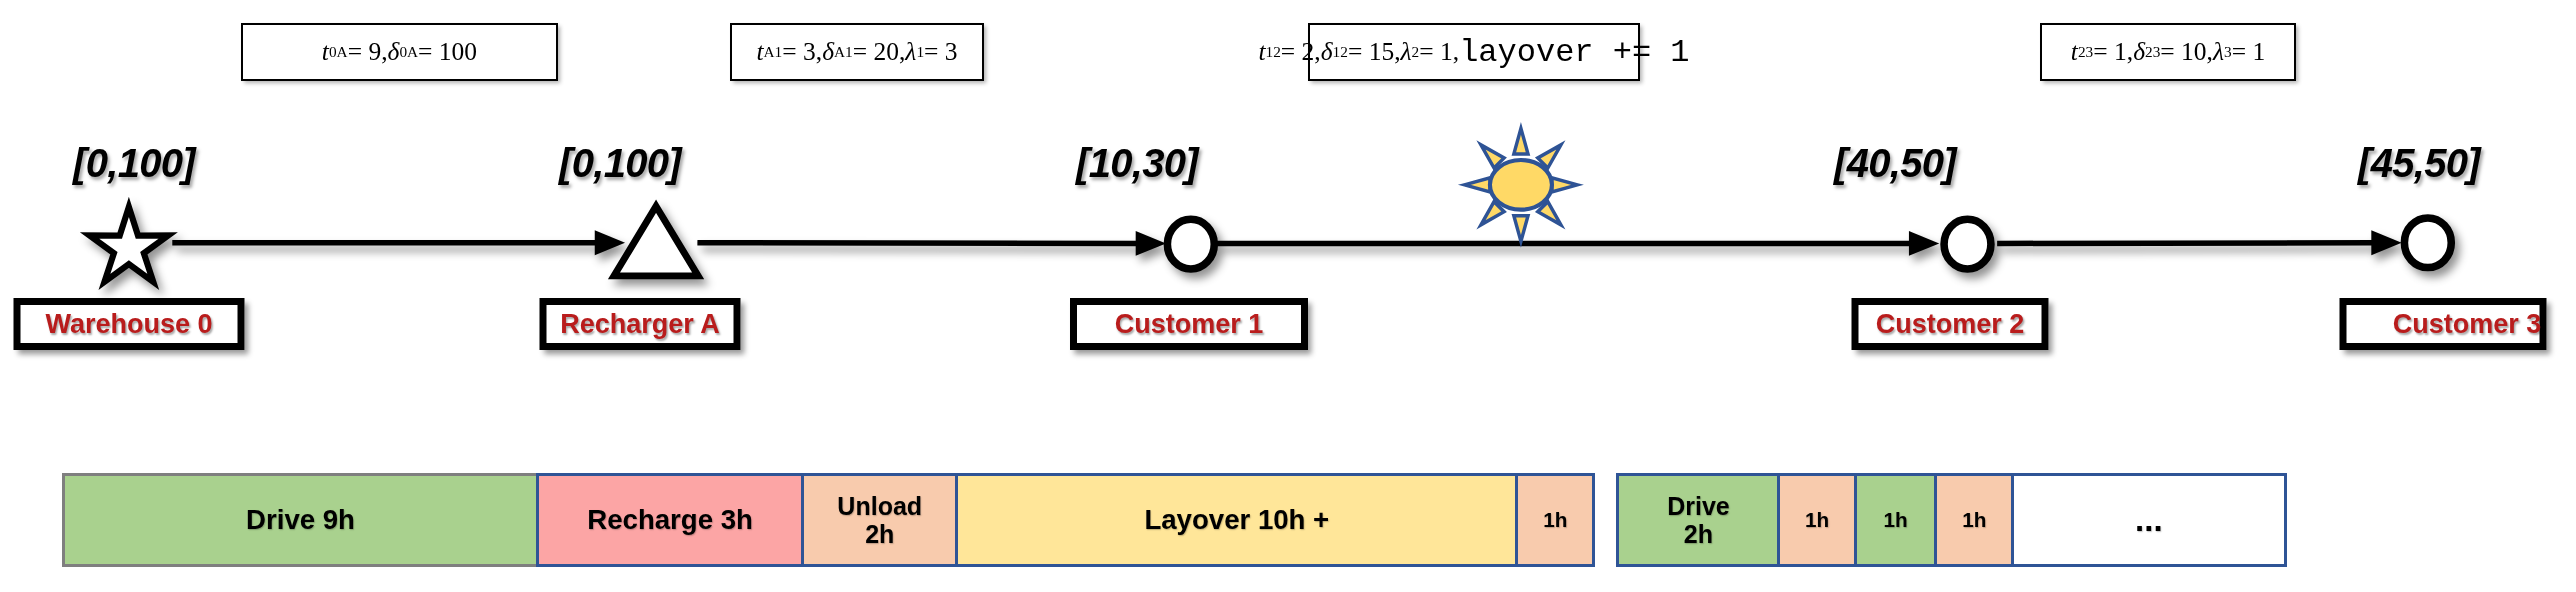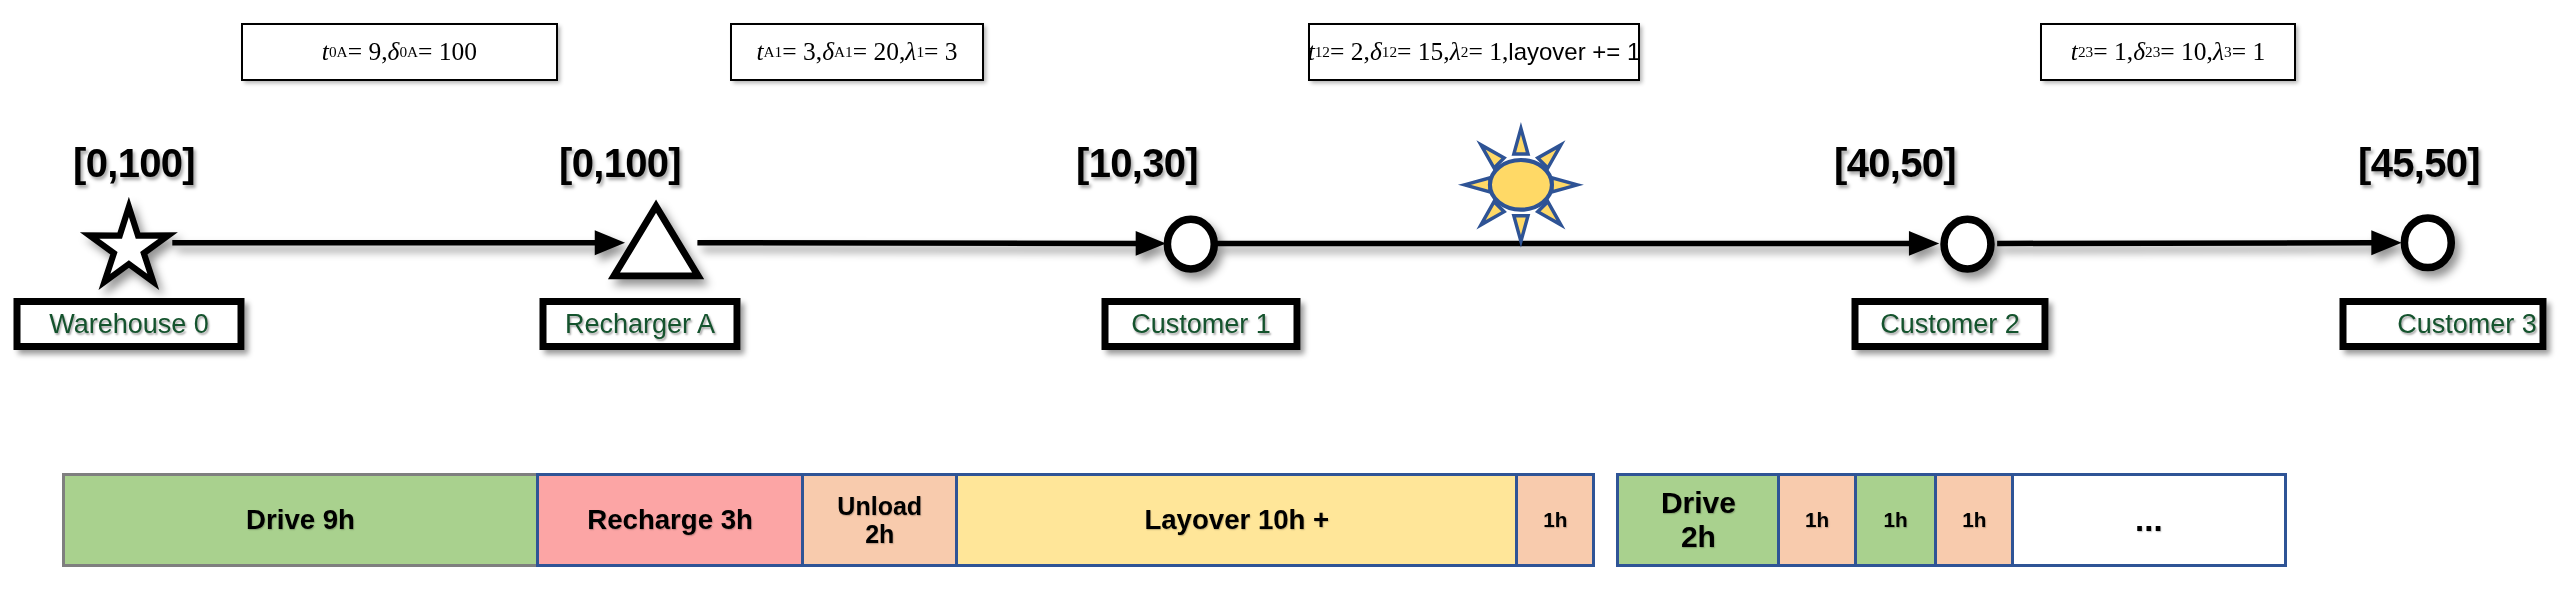--- a/index.html
+++ b/index.html
@@ -15,56 +15,57 @@
     position:absolute;top:23px;height:58px;
     border:2.8px solid #000;background:#fff;
     display:flex;align-items:center;justify-content:center;
     font-family:"Liberation Serif",serif;
     font-size:25.5px;color:#000;white-space:nowrap;
     box-shadow:2.8px 2.8px 4.1px rgba(0,0,0,0.3);
     box-sizing:border-box;
   }
   .fbox i{font-style:italic;}
   .fbox sub{font-size:0.6em;line-height:0;}
-  .fbox .sans{font-family:Liberation Sans, sans-serif;font-size:24px;}
+  .fbox .sans{font-family:Liberation Mono, monospace;font-size:32px;}
   #f0{left:241px;width:317px;}
   #f1{left:730px;width:254px;}
   #f2{left:1308px;width:332px;}
   #f3{left:2040px;width:256px;}
 
   
   .tw{
     position:absolute;top:141px;transform:translateX(-50%);
     font-size:40px;font-weight:600;color:#000;letter-spacing:-0.7px;
     text-shadow:2.1px 2.8px 3.4px rgba(0,0,0,0.35);
     white-space:nowrap;
+    font-style:italic;
   }
   #tw0{left:134px;}
   #tw1{left:620px;}
   #tw2{left:1137px;}
   #tw3{left:1895px;}
   #tw4{left:2419px;}
 
   
   .overlay{position:absolute;left:0;top:0;}
 
   
   .nlabel{
     position:absolute;top:298px;height:52px;
     transform:translateX(-50%);
     border:7.6px solid #000;background:#fff;
     display:flex;align-items:center;justify-content:center;
-    font-size:27px;font-weight:normal;color:#14532d;
+    font-size:27px;font-weight:bold;color:#b91c1c;
     box-shadow:4.1px 4.8px 5.5px rgba(0,0,0,0.4);
     box-sizing:border-box;white-space:nowrap;
     text-shadow:1.4px 2.1px 2.1px rgba(0,0,0,0.35);
   }
   #nl0{left:129px;width:231px;}
   #nl1{left:640px;width:201px;}
-  #nl2{left:1189px;width:199px;margin-left:12px;}
+  #nl2{left:1189px;width:238px;}
   #nl3{left:1940px;width:197px;margin-left:10px;}
   #nl4{left:2443px;width:207px;padding-left:48px;}
 
   
   .bar{
     position:absolute;left:62px;top:473px;width:2491px;height:94px;
     display:flex;align-items:stretch;
   }
   .seg{
     box-sizing:border-box;
@@ -198,21 +199,21 @@
     <div class="seg" style="background: rgb(248, 203, 173); border-color: rgb(47, 84, 150); flex-basis: 157px; font-size: 25px;">
         <span class="seg-lbl">Unload
 2h</span>
       </div>
     <div class="seg" style="background: rgb(255, 230, 153); border-color: rgb(47, 84, 150); flex-basis: 564px; font-size: 27.6px;">
         <span class="seg-lbl">Layover 10h +</span>
       </div>
     <div class="seg" style="background: rgb(248, 203, 173); border-color: rgb(47, 84, 150); flex-basis: 80px; font-size: 20.7px;">
         <span class="seg-lbl">1h</span>
       </div>
-    <div class="seg" style="background: rgb(169, 209, 142); border-color: rgb(47, 84, 150); flex-basis: 164px; font-size: 30px; margin-left: 21px;">
+    <div class="seg" style="background: rgb(169, 209, 142); border-color: rgb(47, 84, 150); flex-basis: 164px; font-size: 25px; margin-left: 21px;">
         <span class="seg-lbl">Drive
 2h</span>
       </div>
     <div class="seg" style="background: rgb(248, 203, 173); border-color: rgb(47, 84, 150); flex-basis: 80px; font-size: 20.7px;">
         <span class="seg-lbl">1h</span>
       </div>
     <div class="seg" style="background: rgb(169, 209, 142); border-color: rgb(47, 84, 150); flex-basis: 84px; font-size: 20.7px;">
         <span class="seg-lbl">1h</span>
       </div>
     <div class="seg" style="background: rgb(248, 203, 173); border-color: rgb(47, 84, 150); flex-basis: 80px; font-size: 20.7px;">

